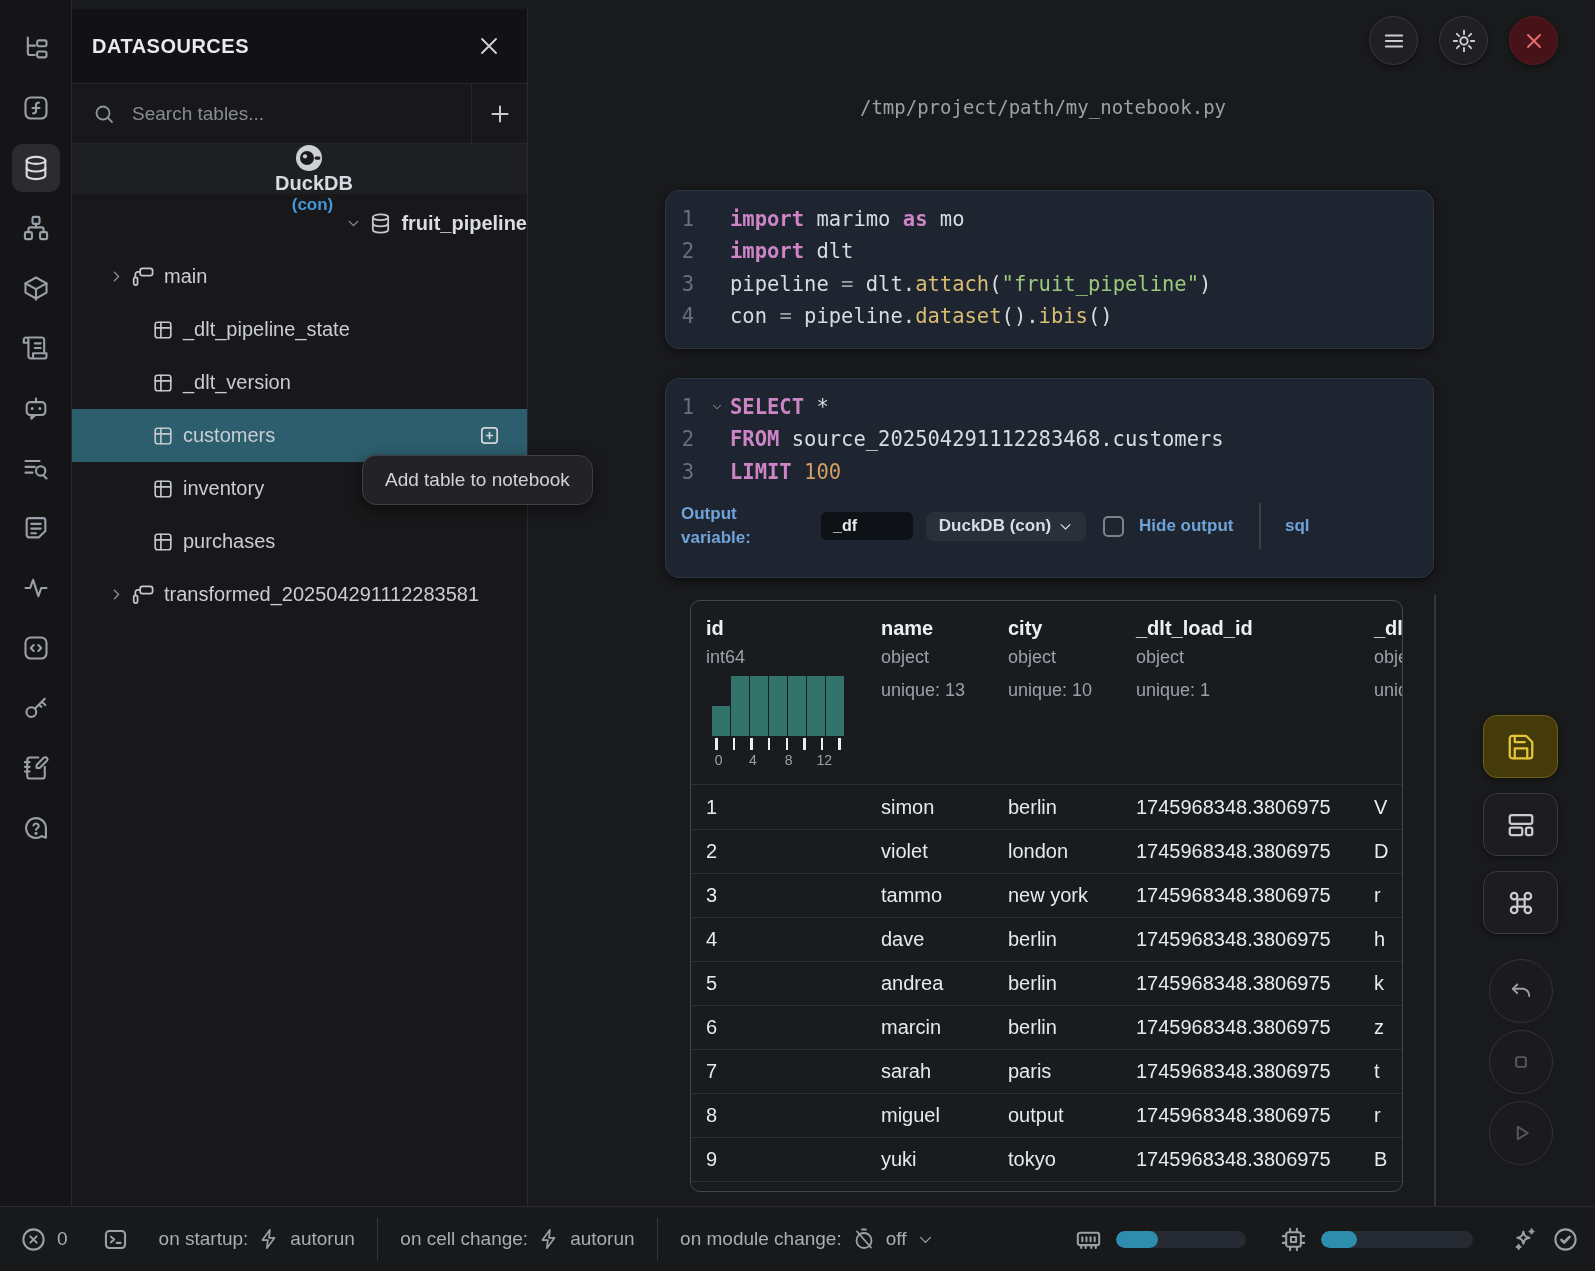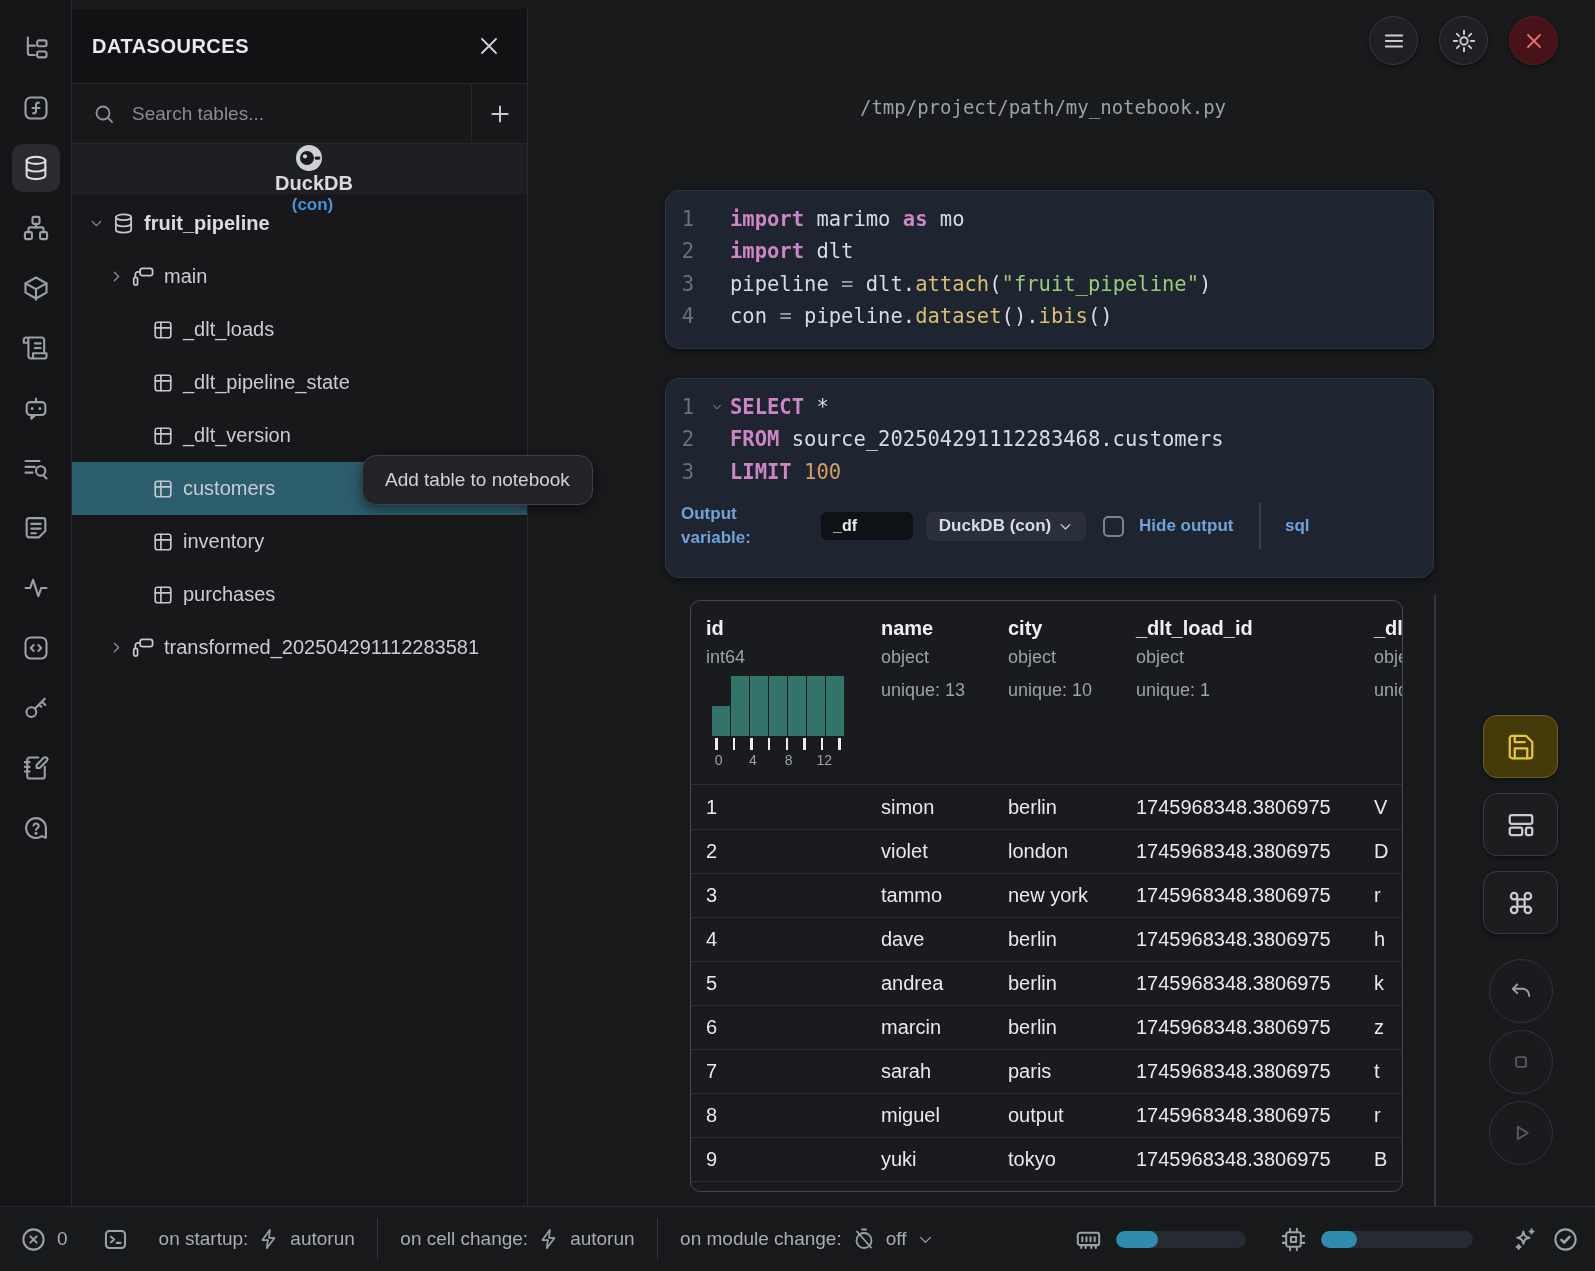--- a/index.html
+++ b/index.html
@@ -31,21 +31,21 @@
   .search-left input::placeholder { color:#868c95; }
   .search-icon { color:#8f959d; }
   .add-source { width:56px; border-left:1px solid #262629; display:flex; align-items:center;
     justify-content:center; color:#c9cdd2; cursor:pointer; }
   .conn-row { height:50px; background:#1e1f22; display:flex; align-items:center; padding-left:18px;flex-direction:column; }
   .conn-name { font-size:20px; font-weight:bold; color:#d7dae0; margin-left:11px; }
   .conn-alias { font-size:17px; font-weight:bold; color:var(--con-blue,#4596d8); margin-left:8px; }
 
   .tree { padding-top:3px; }
   .tree-row { height:53px; display:flex; align-items:center; font-size:20px; color:#c9cdd3; cursor:pointer; position:relative; }
-  .tree-row.lvl0 { padding-left:16px; }
+  .tree-row.lvl0 { padding-left:16px;justify-content:flex-end; }
   .tree-row.lvl1 { padding-left:36px; }
   .tree-row.lvl2 { padding-left:80px; }
   .tree-row.selected { background:var(--accent-teal,#2d5e6d); }
   .chev { width:24px; color:#8a9098; display:flex; align-items:center; }
   .ticon { color:#c3c8ce; margin-right:9px; display:flex; align-items:center; }
   .tlabel.bold { font-weight:bold; color:#d9dce1; }
   .taction { position:absolute; right:26px; color:#d3d7dc; display:flex; }
 
   
   .tooltip { position:absolute; left:362px; top:455px; height:50px; line-height:48px;
@@ -325,29 +325,20 @@
           </svg>
         </span>
         <span class="ticon">
           <svg class="ic" width="23" height="23" viewBox="0 0 24 24" stroke-width="2">
             <rect x="8.5" y="3.5" width="13" height="7.5" rx="2.5"></rect>
             <path d="M8.5 7.2H6a2.5 2.5 0 0 0-2.5 2.5v2.8"></path>
             <rect x="1.8" y="13" width="4" height="8" rx="2"></rect>
           </svg>
         </span>
         <span class="tlabel">main</span>
-      </div>
-      <div class="tree-row lvl2">
-        <span class="ticon">
-          <svg class="ic" width="22" height="22" viewBox="0 0 24 24" stroke-width="2">
-            <rect x="3.5" y="3.5" width="17" height="17" rx="2.5"></rect>
-            <path d="M3.5 9.7h17M9.7 3.5v17"></path>
-          </svg>
-        </span>
-        <span class="tlabel">_dlt_loads</span>
       </div>
       <div class="tree-row lvl2">
         <span class="ticon">
           <svg class="ic" width="22" height="22" viewBox="0 0 24 24" stroke-width="2">
             <rect x="3.5" y="3.5" width="17" height="17" rx="2.5"></rect>
             <path d="M3.5 9.7h17M9.7 3.5v17"></path>
           </svg>
         </span>
         <span class="tlabel">_dlt_pipeline_state</span>
       </div>

